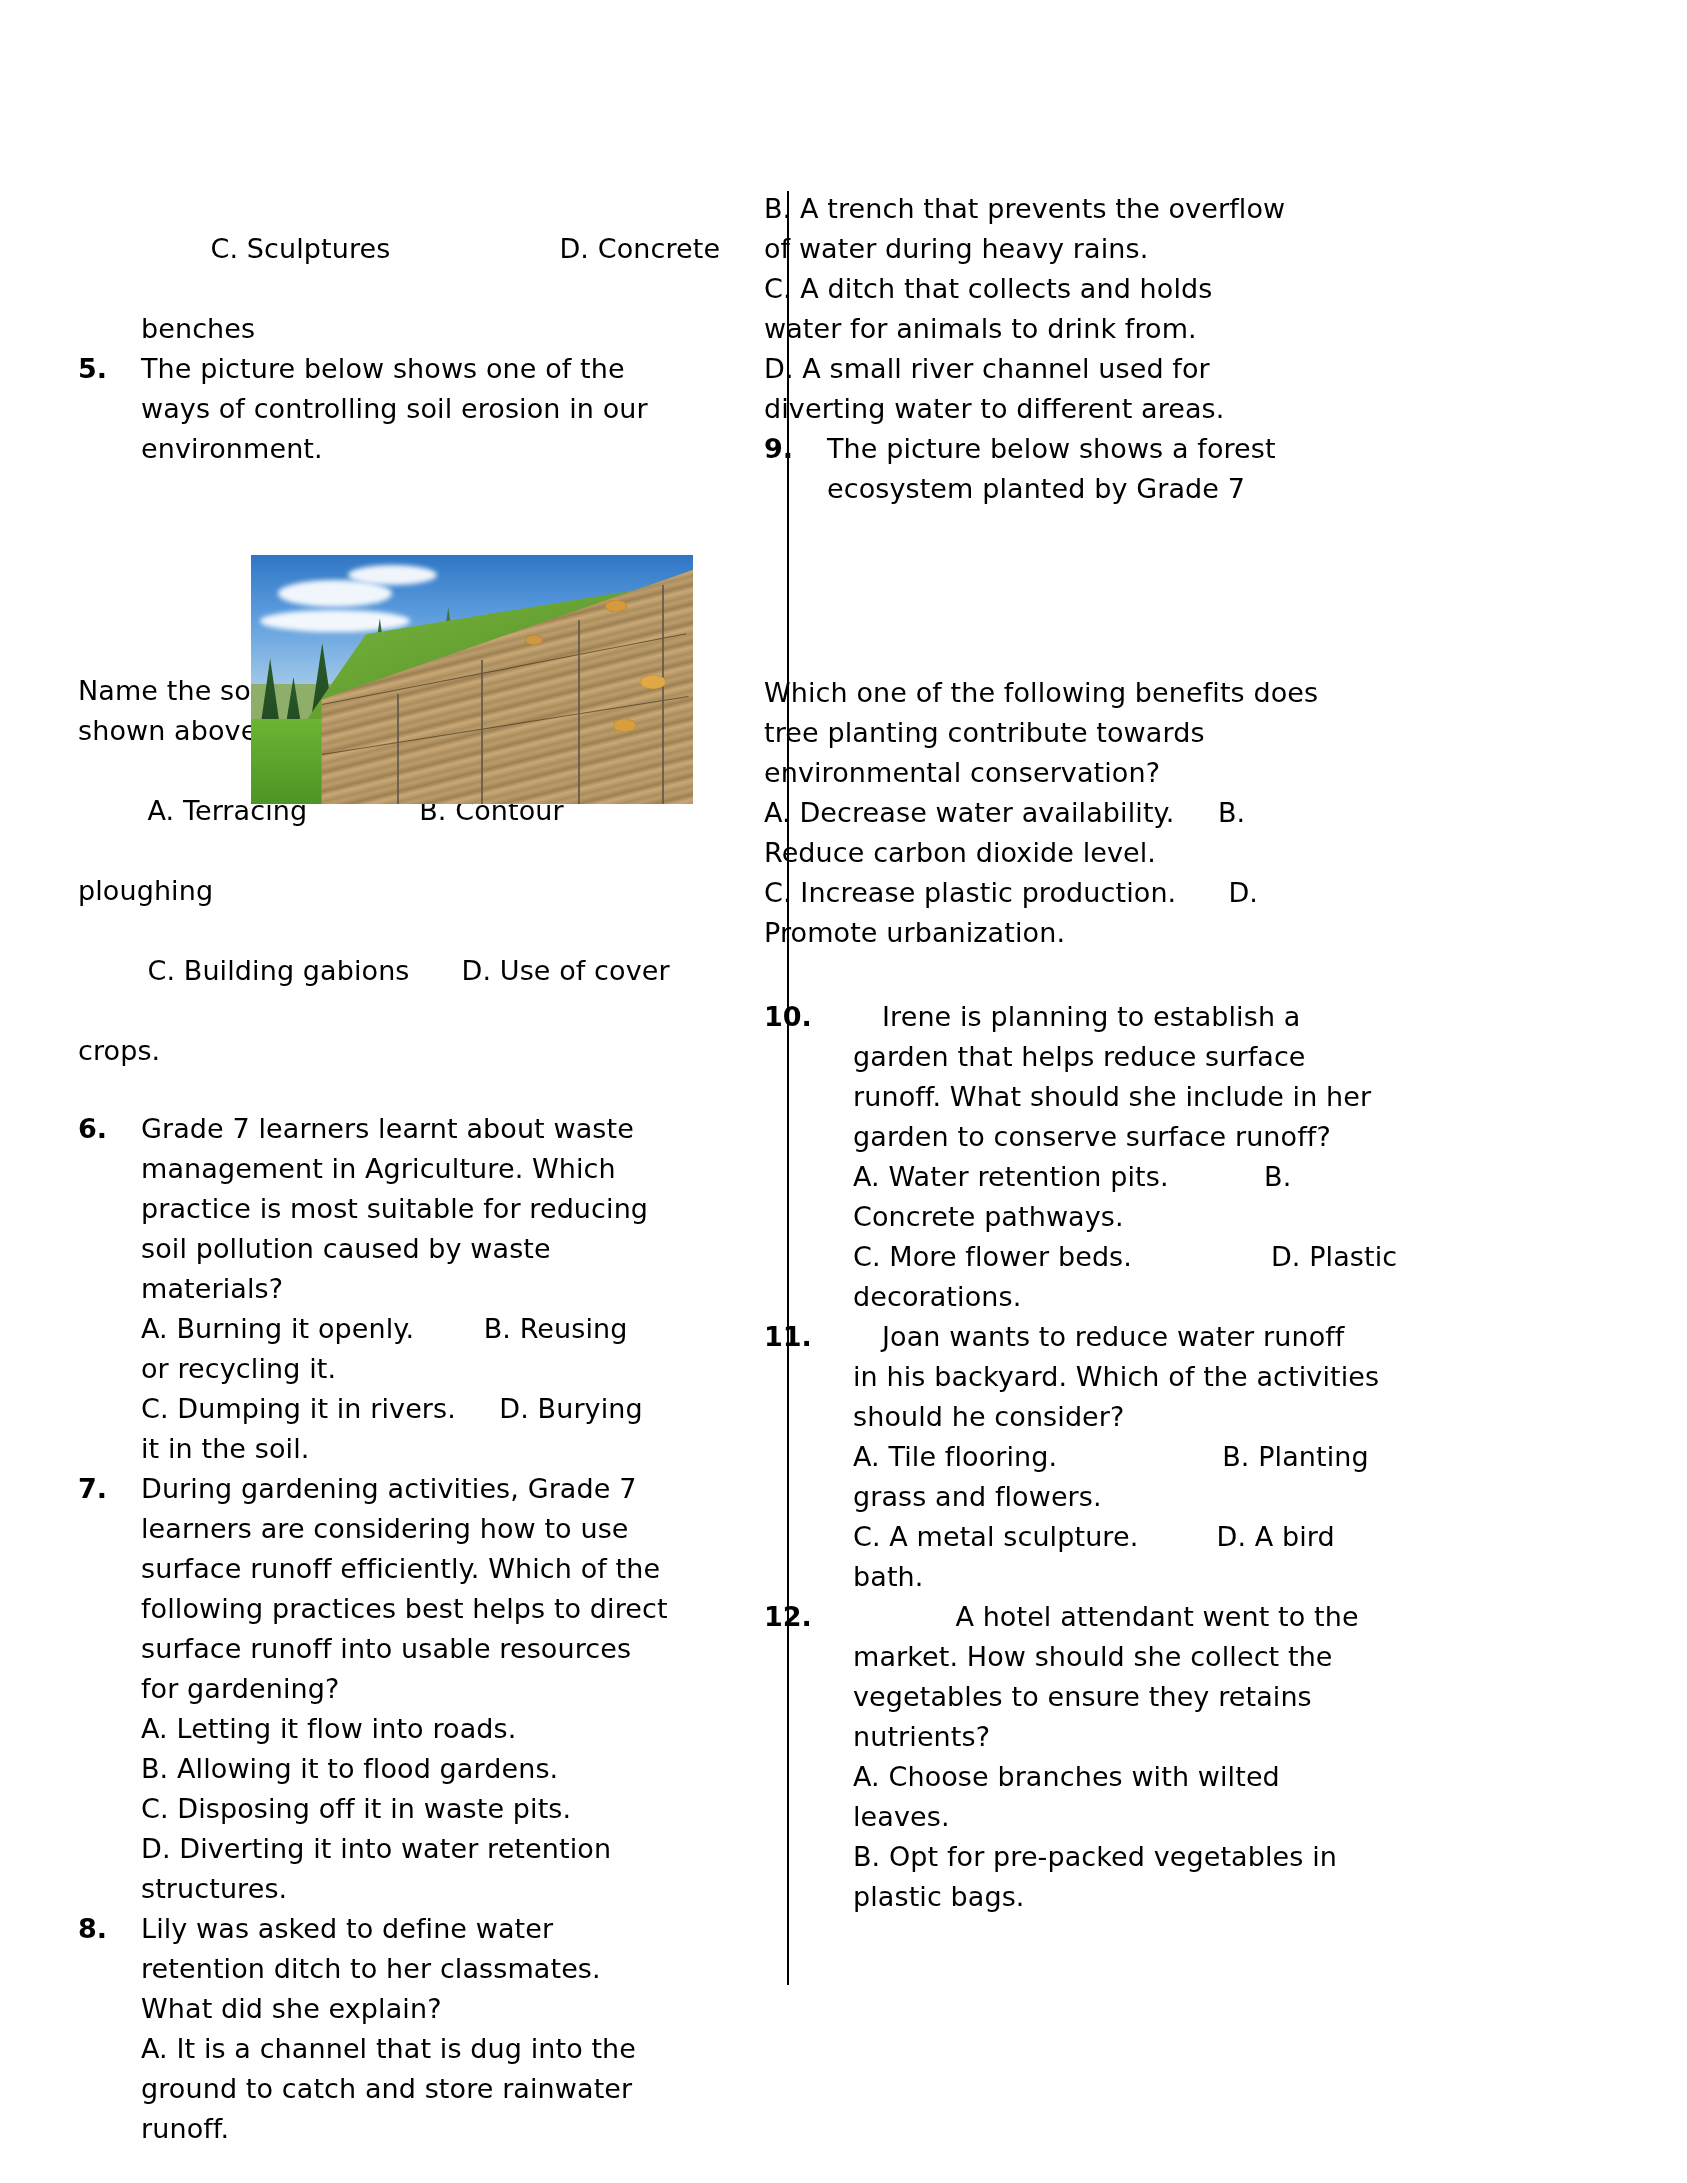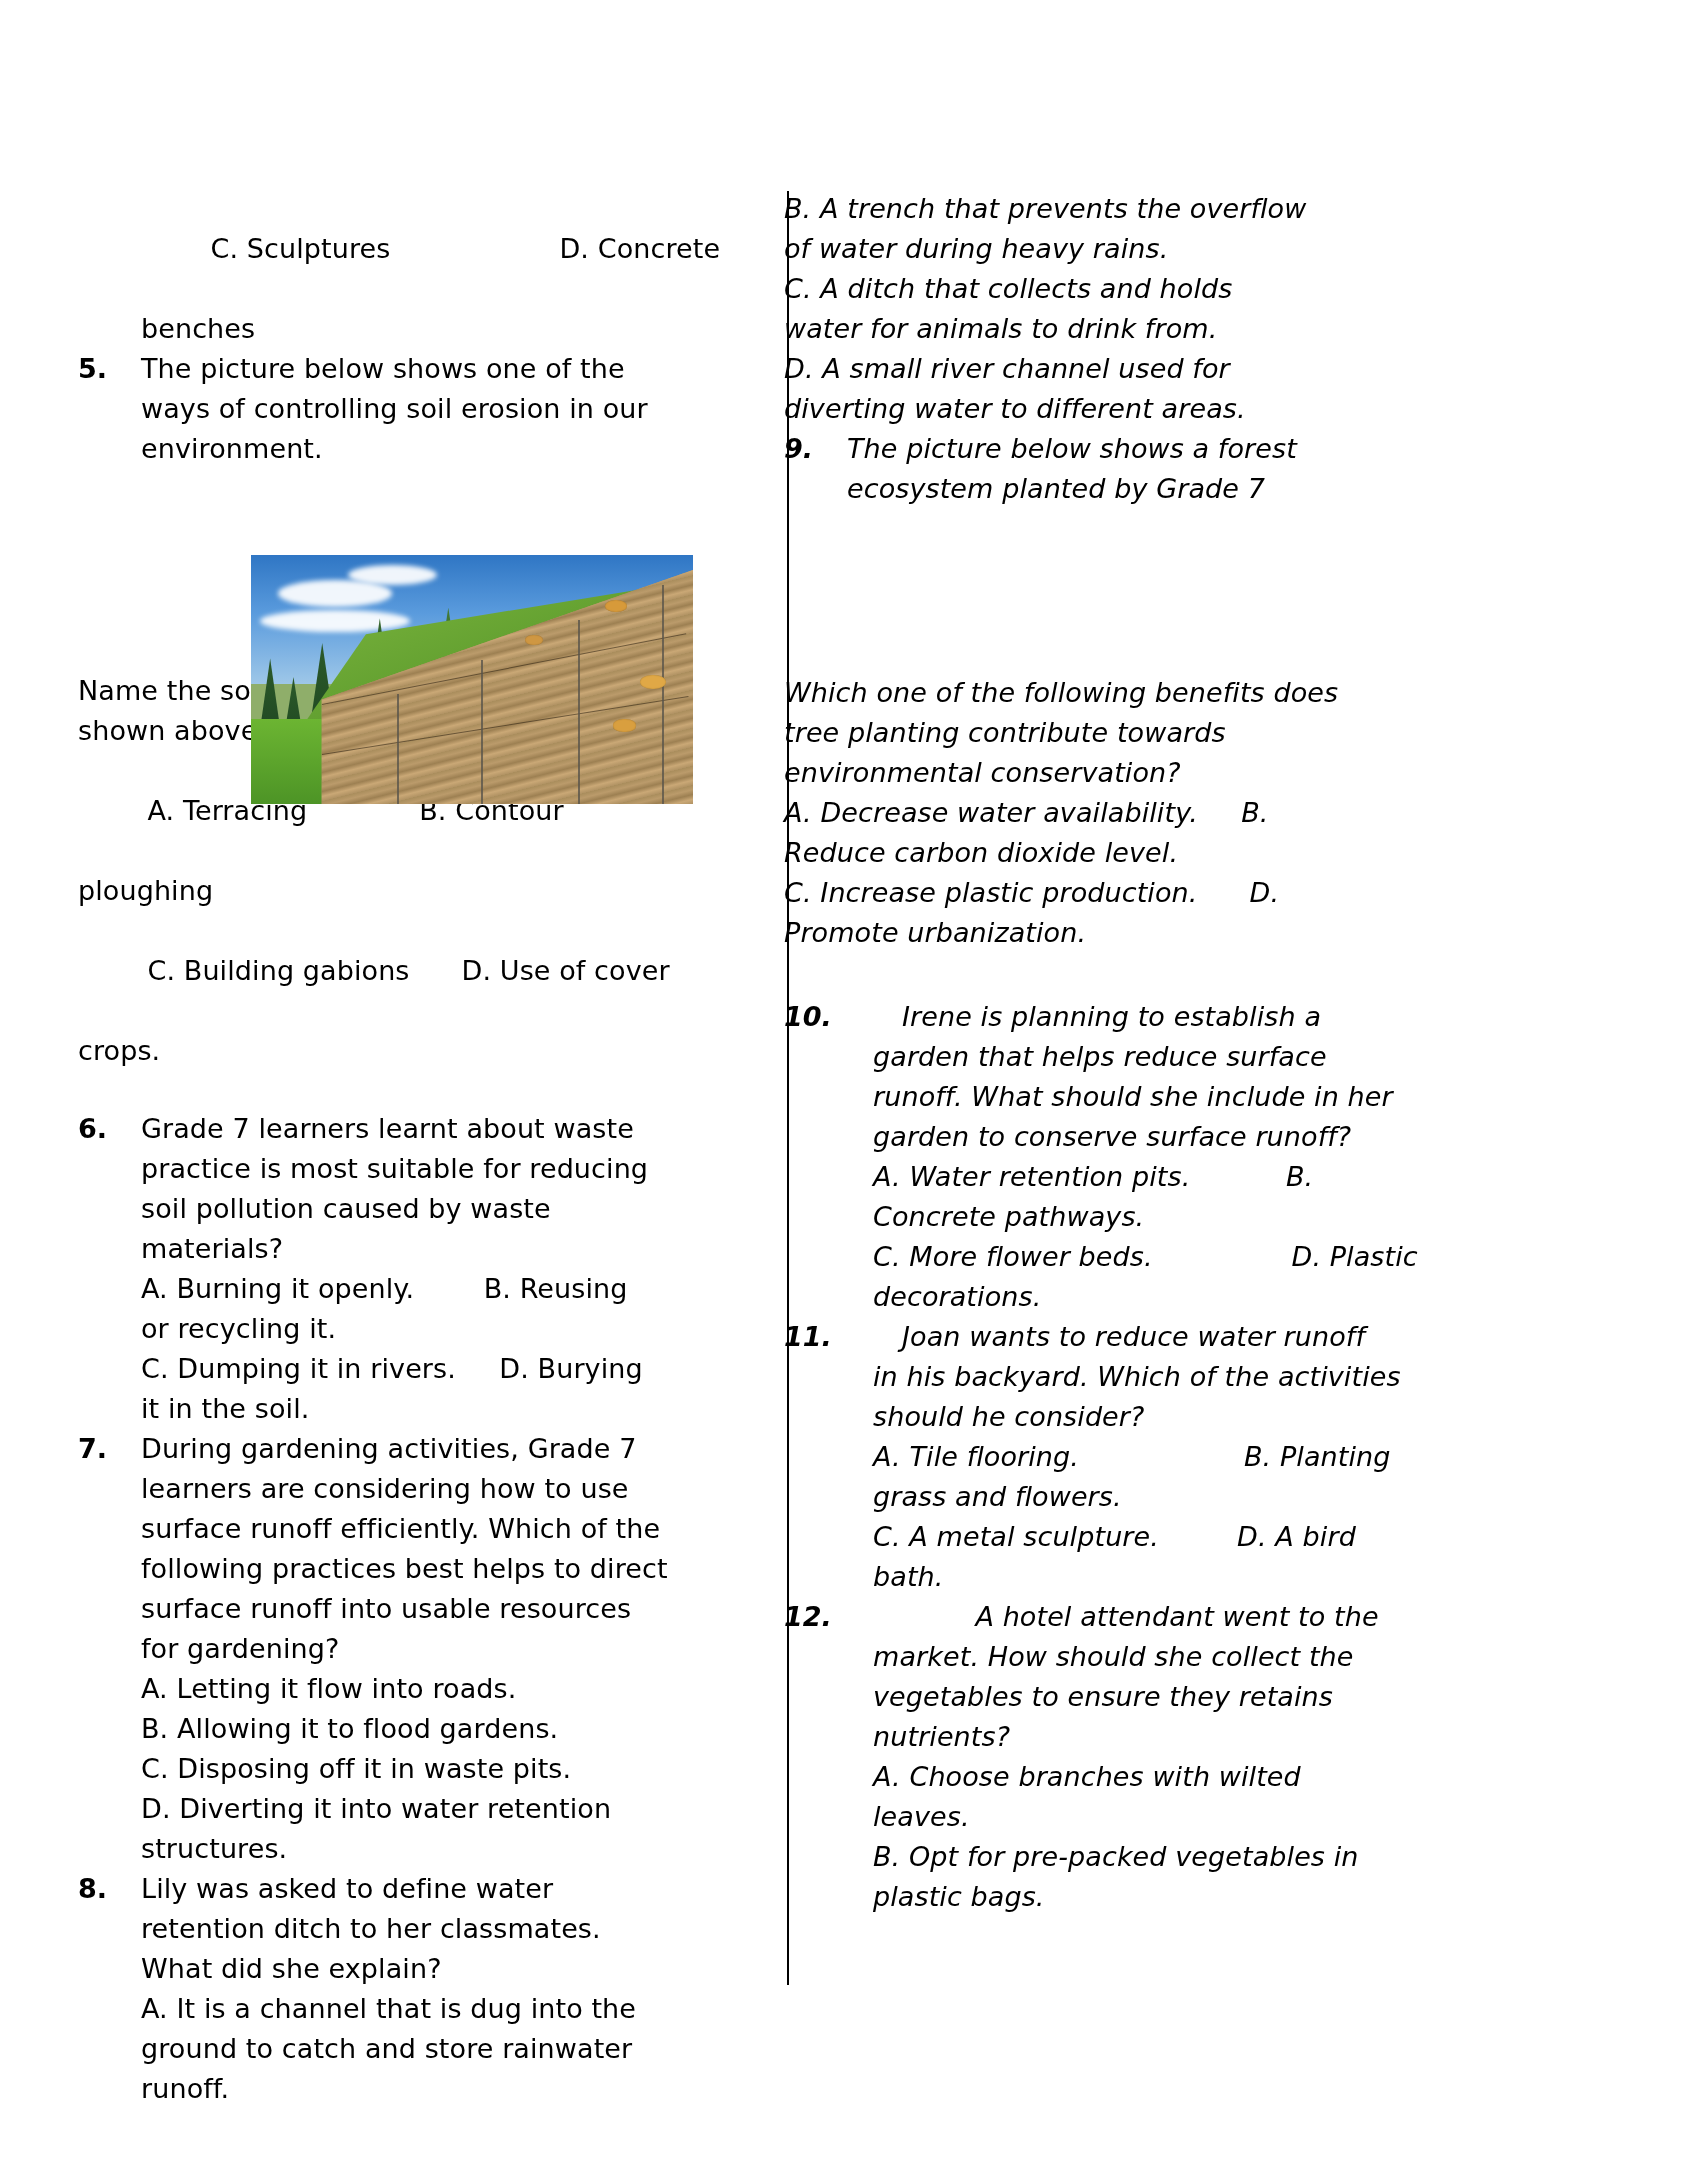--- a/index.html
+++ b/index.html
@@ -30,21 +30,21 @@
     left: 78px;
     top: 189px;
     width: 1535px;
   }
 
   .col {
     position: absolute;
     top: 0;
   }
   .col-left  { left: 0px;    width: 668px; }
-  .col-right { left: 706px; width: 668px; font-style: italic; }
+  .col-right { left: 686px; width: 668px; }
 
   .divider {
     position: absolute;
     left: 787px;
     top: 191px;
     width: 2px;
     height: 1794px;
     background: #000000;
   }
 
@@ -209,20 +209,21 @@
       <div class="qline flush">
         <span>C. Building gabions</span><span style="display:inline-block;width:52px;"></span><span>D. Use of cover</span>
       </div>
       <div class="qline flush">crops.</div>
 
       <div class="spacer-md"></div>
 
       <div class="q">
         <span class="num">6.</span>
         <div class="qline">Grade 7 learners learnt about waste</div>
+        <div class="qline">management in Agriculture. Which</div>
         <div class="qline">practice is most suitable for reducing</div>
         <div class="qline">soil pollution caused by waste</div>
         <div class="qline">materials?</div>
         <div class="qline">A. Burning it openly.        B. Reusing</div>
         <div class="qline">or recycling it.</div>
         <div class="qline">C. Dumping it in rivers.     D. Burying</div>
         <div class="qline">it in the soil.</div>
       </div>
 
       <div class="q">

